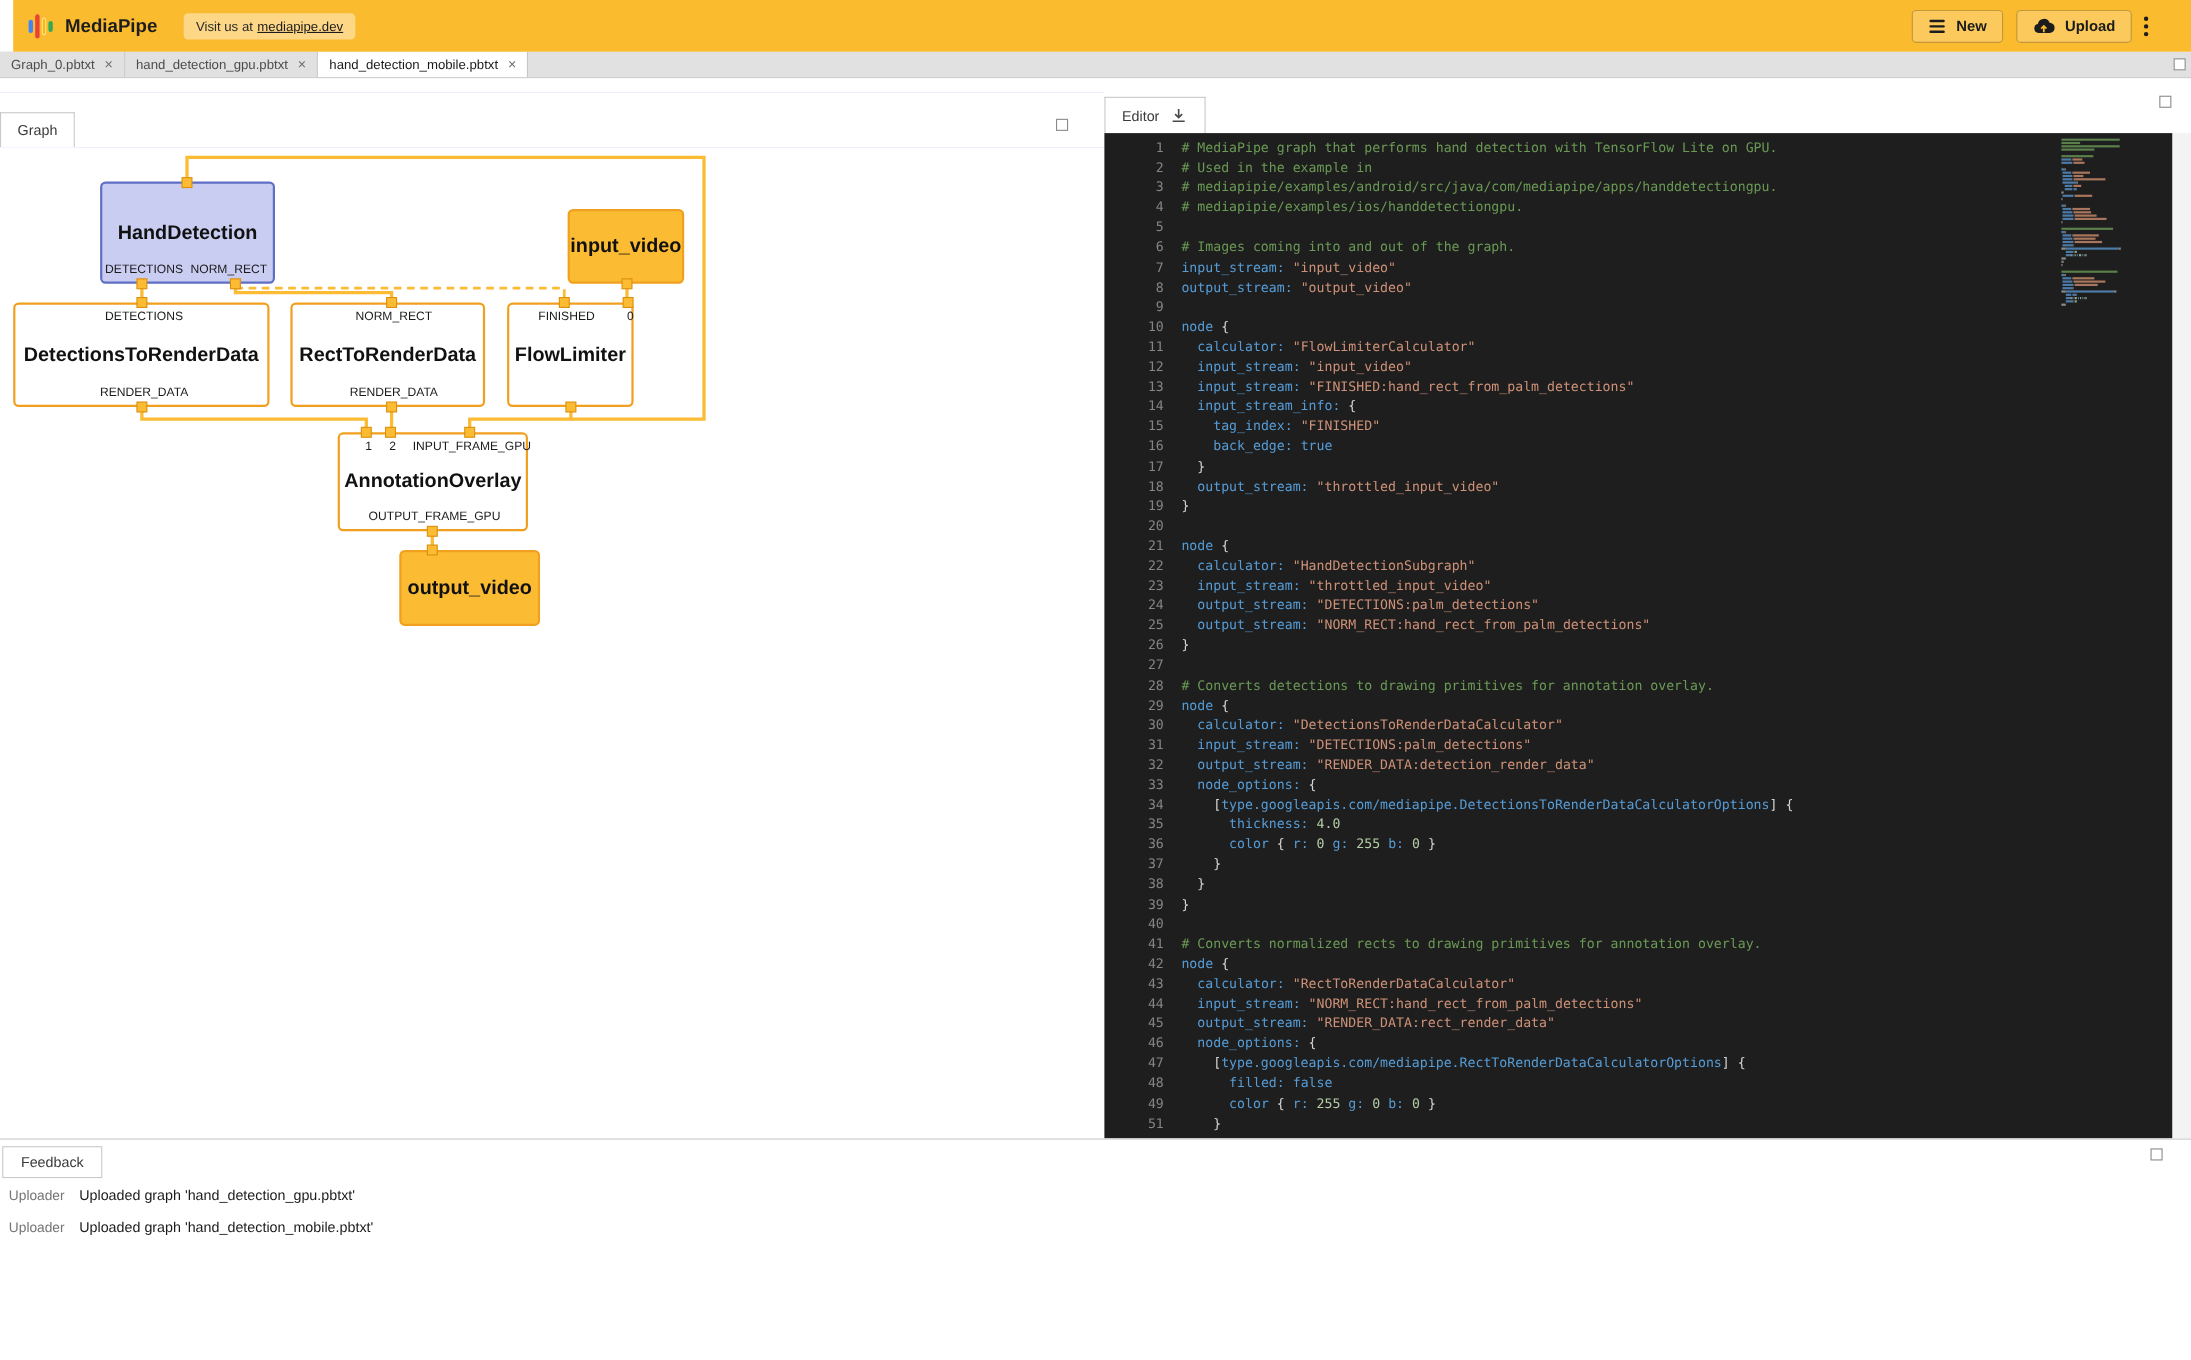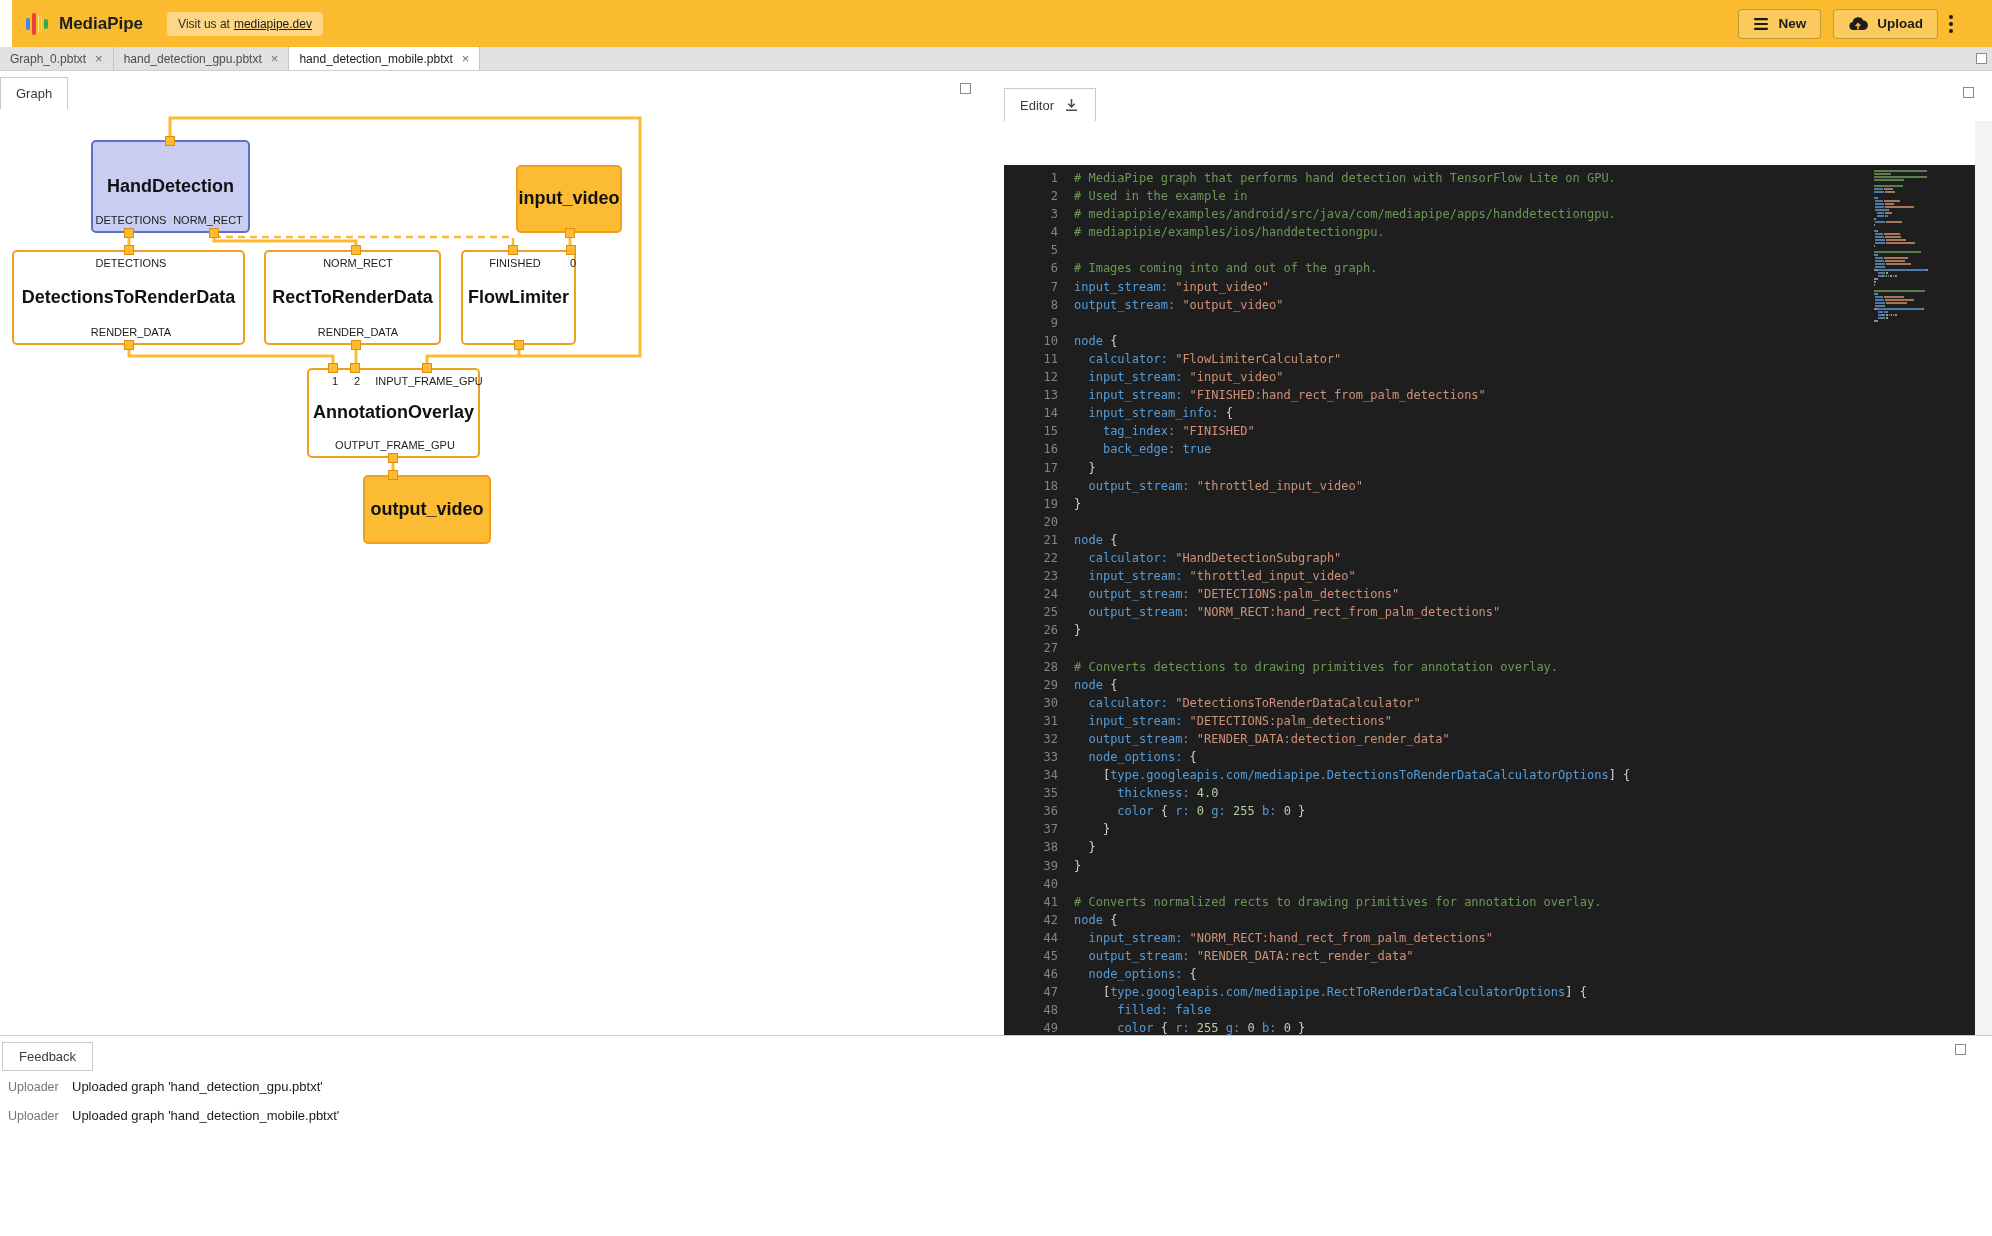--- a/index.html
+++ b/index.html
@@ -28,21 +28,21 @@
   .kebab{background:none;border:none;padding:4px 2px;margin-left:8px;cursor:pointer;display:flex;align-items:center;}
   
   .file-tabbar{position:absolute;top:47px;left:0;width:100%;height:24px;background:#E1E1E1;
     border-bottom:1px solid #CFCFCF;display:flex;box-sizing:border-box;z-index:25;}
   .file-tabs{display:flex;height:100%;}
   .file-tab{display:flex;align-items:center;padding:0 10px;font-size:12px;color:#4d4d4d;
     border-right:1px solid #C6C6C6;background:#E1E1E1;white-space:nowrap;cursor:pointer;}
   .file-tab.active{background:#ffffff;color:#1b1b1b;}
   .tab-close{margin-left:9px;font-size:13px;color:#6e6e6e;cursor:pointer;line-height:1;}
   
-  .left-panel{position:absolute;top:59px;left:0;width:1004px;height:964px;background:#c4b5fd;}
+  .left-panel{position:absolute;top:84px;left:0;width:1004px;height:964px;background:#c4b5fd;}
   .right-panel{position:absolute;top:71px;left:1004px;right:0;height:964px;background:#fff;}
   .panel-header{position:relative;height:50px;background:#fff;}
   .panel-tab{display:flex;align-items:center;gap:9px;position:absolute;bottom:0;left:0;background:#fff;
     border:1px solid #C9C9C9;border-bottom:none;padding:8px 15px;font-size:13px;color:#3a3a3a;cursor:pointer;}
   .popout{position:absolute;width:9px;height:9px;border:1px solid #8a8a8a;background:#fff;cursor:pointer;}
   .lp-popout{top:24px;right:33px;}
   .rp-popout{top:16px;right:18px;}
   .tb-popout{top:6px;right:5px;}
   .bp-popout{top:8px;right:26px;}
   
@@ -53,21 +53,21 @@
   .calc-node{background:#fff;border:2px solid var(--node-amber-border);}
   .stream-node{background:var(--node-amber);border:2px solid var(--node-amber-border);}
   .subgraph-node{background:var(--subgraph-fill);border:2px solid var(--subgraph-border);}
   .port{position:absolute;transform:translateX(-50%);font-size:11px;color:#1b1b1b;white-space:nowrap;}
   .pt{top:5px;} .pb{bottom:5px;}
   .edges{position:absolute;top:0;left:0;pointer-events:none;}
   .edge{fill:none;stroke:var(--edge);stroke-width:3;}
   .edge.dashed{stroke-dasharray:7 5;stroke-width:2.5;}
   .conn{fill:var(--edge);stroke:#DD8E0B;stroke-width:1;}
   
-  .editor-area{position:absolute;top:50px;left:0;right:17px;bottom:0;background:var(--editor-bg);overflow:hidden;margin-top:44px;}
+  .editor-area{position:absolute;top:50px;left:0;right:17px;bottom:0;background:var(--editor-bg);overflow:hidden;}
   .editor-strip{position:absolute;top:50px;right:0;width:17px;bottom:0;background:#F3F3F3;}
   .code-lines{position:absolute;top:0;left:0;right:0;padding-top:4px;
     font-family:"DejaVu Sans Mono","Liberation Mono",monospace;font-size:12px;}
   .code-line{height:18.1px;line-height:18.1px;white-space:pre;color:#D4D4D4;}
   .line-num{display:inline-block;width:54px;padding-right:16px;text-align:right;color:#858585;box-sizing:content-box;}
   .tok-c{color:#6A9955;} .tok-k{color:#569CD6;} .tok-s{color:#CE9178;}
   .tok-n{color:#B5CEA8;} .tok-b{color:#569CD6;} .tok-p{color:#D4D4D4;} .tok-t{color:#569CD6;}
   .minimap{position:absolute;top:5px;right:39px;width:62px;cursor:pointer;}
   .mm-line{display:flex;height:2px;margin-bottom:1px;}
   .mm-seg{display:block;height:2px;}
@@ -277,20 +277,21 @@
         <div class="code-line"><span class="line-num">33</span><span class="line-text"><span class="tok-p">  </span><span class="tok-k">node_options:</span><span class="tok-p"> {</span></span></div>
         <div class="code-line"><span class="line-num">34</span><span class="line-text"><span class="tok-p">    [</span><span class="tok-t">type.googleapis.com/mediapipe.DetectionsToRenderDataCalculatorOptions</span><span class="tok-p">] {</span></span></div>
         <div class="code-line"><span class="line-num">35</span><span class="line-text"><span class="tok-p">      </span><span class="tok-k">thickness:</span><span class="tok-p"> </span><span class="tok-n">4.0</span></span></div>
         <div class="code-line"><span class="line-num">36</span><span class="line-text"><span class="tok-p">      </span><span class="tok-k">color</span><span class="tok-p"> { </span><span class="tok-k">r:</span><span class="tok-p"> </span><span class="tok-n">0</span><span class="tok-p"> </span><span class="tok-k">g:</span><span class="tok-p"> </span><span class="tok-n">255</span><span class="tok-p"> </span><span class="tok-k">b:</span><span class="tok-p"> </span><span class="tok-n">0</span><span class="tok-p"> }</span></span></div>
         <div class="code-line"><span class="line-num">37</span><span class="line-text"><span class="tok-p">    }</span></span></div>
         <div class="code-line"><span class="line-num">38</span><span class="line-text"><span class="tok-p">  }</span></span></div>
         <div class="code-line"><span class="line-num">39</span><span class="line-text"><span class="tok-p">}</span></span></div>
         <div class="code-line"><span class="line-num">40</span><span class="line-text"></span></div>
         <div class="code-line"><span class="line-num">41</span><span class="line-text"><span class="tok-c"># Converts normalized rects to drawing primitives for annotation overlay.</span></span></div>
         <div class="code-line"><span class="line-num">42</span><span class="line-text"><span class="tok-k">node</span><span class="tok-p"> {</span></span></div>
+        <div class="code-line"><span class="line-num">43</span><span class="line-text"><span class="tok-p">  </span><span class="tok-k">calculator:</span><span class="tok-p"> </span><span class="tok-s">"RectToRenderDataCalculator"</span></span></div>
         <div class="code-line"><span class="line-num">44</span><span class="line-text"><span class="tok-p">  </span><span class="tok-k">input_stream:</span><span class="tok-p"> </span><span class="tok-s">"NORM_RECT:hand_rect_from_palm_detections"</span></span></div>
         <div class="code-line"><span class="line-num">45</span><span class="line-text"><span class="tok-p">  </span><span class="tok-k">output_stream:</span><span class="tok-p"> </span><span class="tok-s">"RENDER_DATA:rect_render_data"</span></span></div>
         <div class="code-line"><span class="line-num">46</span><span class="line-text"><span class="tok-p">  </span><span class="tok-k">node_options:</span><span class="tok-p"> {</span></span></div>
         <div class="code-line"><span class="line-num">47</span><span class="line-text"><span class="tok-p">    [</span><span class="tok-t">type.googleapis.com/mediapipe.RectToRenderDataCalculatorOptions</span><span class="tok-p">] {</span></span></div>
         <div class="code-line"><span class="line-num">48</span><span class="line-text"><span class="tok-p">      </span><span class="tok-k">filled:</span><span class="tok-p"> </span><span class="tok-b">false</span></span></div>
         <div class="code-line"><span class="line-num">49</span><span class="line-text"><span class="tok-p">      </span><span class="tok-k">color</span><span class="tok-p"> { </span><span class="tok-k">r:</span><span class="tok-p"> </span><span class="tok-n">255</span><span class="tok-p"> </span><span class="tok-k">g:</span><span class="tok-p"> </span><span class="tok-n">0</span><span class="tok-p"> </span><span class="tok-k">b:</span><span class="tok-p"> </span><span class="tok-n">0</span><span class="tok-p"> }</span></span></div>
         <div class="code-line"><span class="line-num">51</span><span class="line-text"><span class="tok-p">    }</span></span></div>
       </div>
     <div class="minimap" id="minimap">
         <div class="mm-line">

